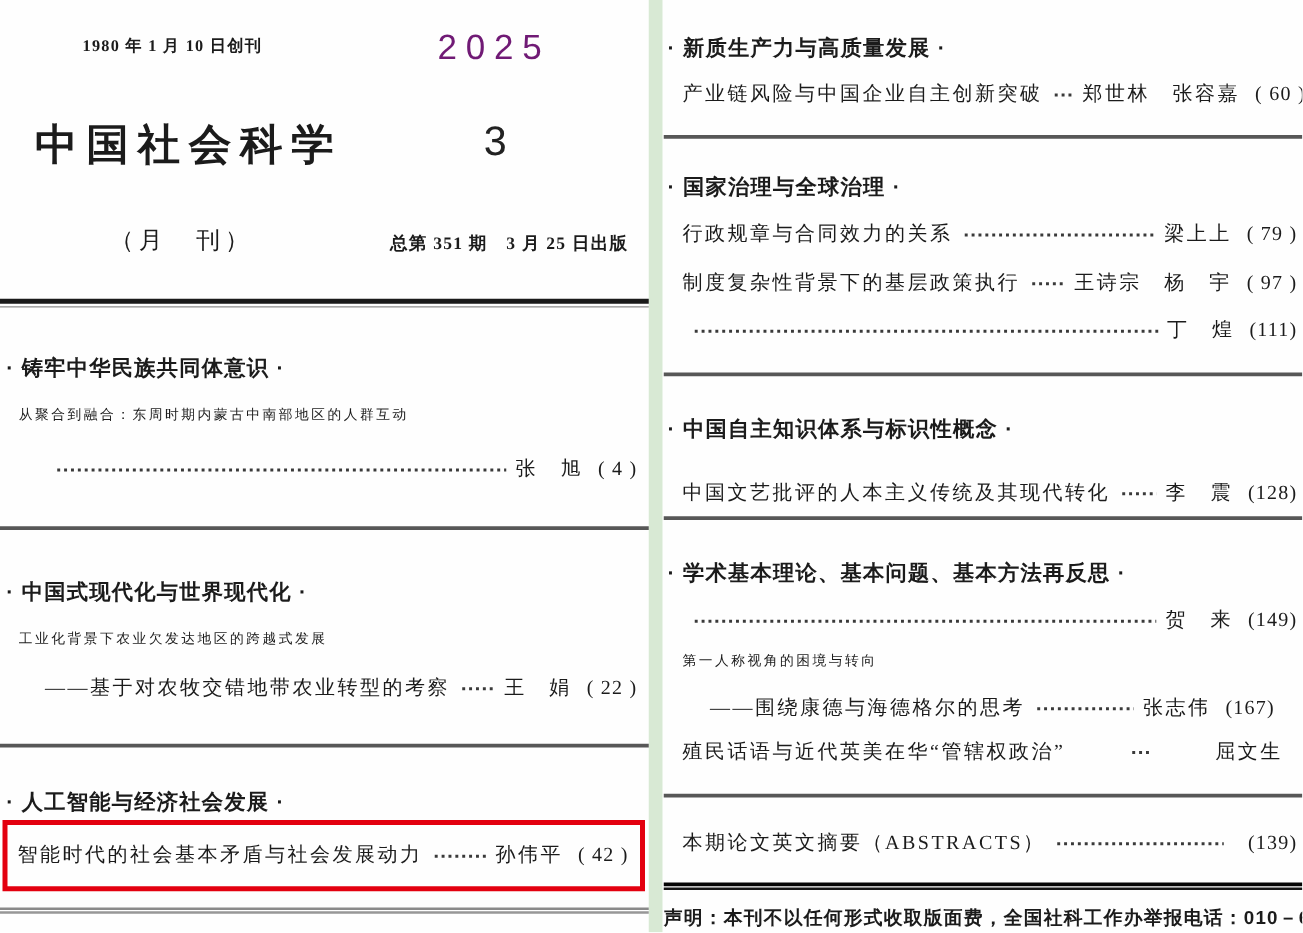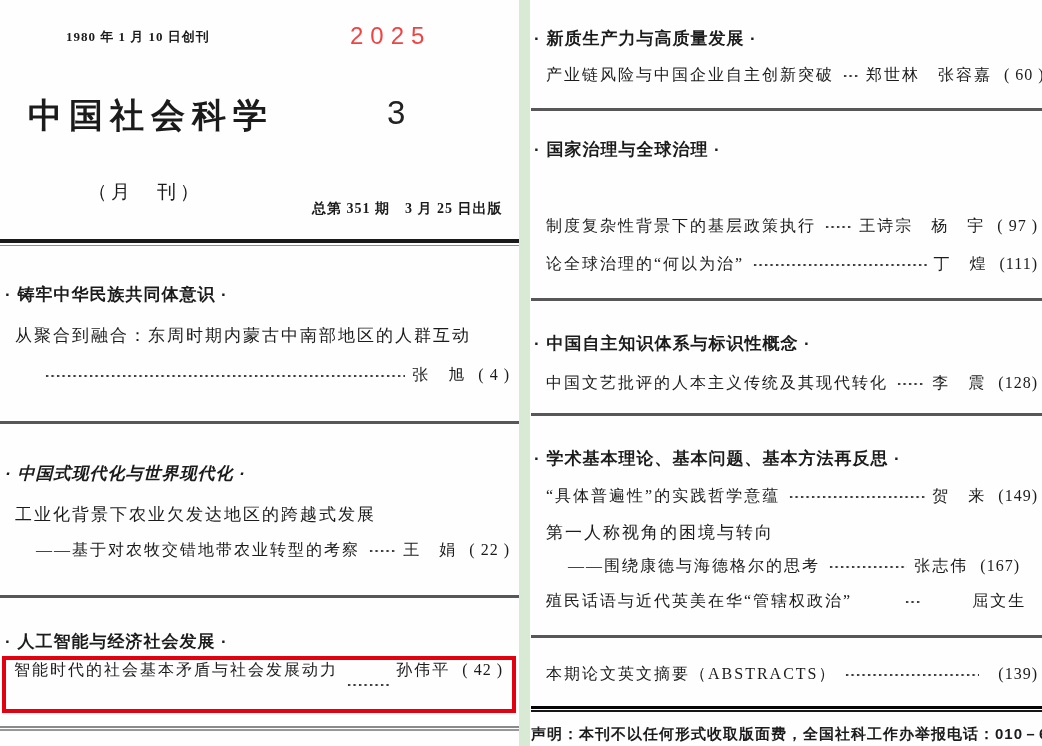--- a/index.html
+++ b/index.html
@@ -9,80 +9,80 @@
     overflow:hidden;
   }
   .divider{position:absolute;left:519px;top:0;width:11px;height:746px;background:#d8e9d4;}
   .col{position:absolute;top:0;}
   .col-left{left:0;width:519px;height:746px;}
   .col-right{left:530px;width:512px;height:582px;}
   .abs{position:absolute;white-space:nowrap;}
 
   
   .founded{font-size:13px;font-weight:bold;letter-spacing:1px;}
-  .year{font-family:"Liberation Sans","DejaVu Sans",sans-serif;font-size:24px;letter-spacing:7px;color:#ef4444;}
+  .year{font-family:"Liberation Sans","DejaVu Sans",sans-serif;font-size:28px;letter-spacing:7px;color:#701a75;}
   .jtitle{font-size:34px;font-weight:bold;letter-spacing:7px;}
   .inum{font-family:"Liberation Sans","DejaVu Sans",sans-serif;font-size:33px;color:#222;}
   .freq{font-size:19px;letter-spacing:4px;}
   .iinfo{font-size:14px;font-weight:bold;letter-spacing:1px;}
 
   
   .rule-double-dark{height:2px;border-top:4px solid #1a1a1a;border-bottom:1px solid #8d8d8d;}
   .rule-single{height:3px;background:#575757;}
   .rule-double-gray{height:1px;border-top:2px solid #8a8a8a;border-bottom:2px solid #979797;}
   .rule-thick-black{height:1px;border-top:3px solid #050505;border-bottom:2px solid #161616;}
 
   
   .sec-h{font-family:"Liberation Sans","DejaVu Sans",sans-serif;font-size:17px;font-weight:bold;letter-spacing:1px;}
-  .art{font-size:17px;letter-spacing:2px;}
+  .art{font-size:11px;letter-spacing:2px;}
   .row{display:flex;align-items:baseline;font-size:16px;letter-spacing:2px;}
   .row .t{flex:0 0 auto;}
   .leader{flex:1 1 auto;min-width:16px;height:4px;align-self:center;margin:0 7px 0 9px;
     background-image:radial-gradient(circle at 2px 2px,#3a3a3a 1.15px,rgba(0,0,0,0) 1.5px);
     background-size:5.5px 4px;background-repeat:repeat-x;background-position:left center;}
   .author{flex:0 0 auto;letter-spacing:2px;}
   .pageno{flex:0 0 auto;margin-left:12px;letter-spacing:1px;}
 
   .hl-box{position:absolute;left:2px;top:656px;width:506px;height:49px;border:4px solid #e3000f;
-    display:flex;}
+    display:flex;align-items:center;}
   .hl-box .row{width:100%;padding:0 9px 0 8px;}
 
   .footer{font-family:"Liberation Sans","DejaVu Sans",sans-serif;font-size:15px;font-weight:bold;letter-spacing:1px;}
 </style>
 </head>
 <body>
 
 <div class="page">
 
   <div class="divider"></div>
 
   <div class="col col-left">
 
     <div class="abs founded" style="left:66px;top:28px;">1980 年 1 月 10 日创刊</div>
     <div class="abs year" style="left:350px;top:22px;">2025</div>
 
     <div class="abs jtitle" style="left:28px;top:93px;">中国社会科学</div>
     <div class="abs inum" style="left:387px;top:94px;">3</div>
 
     <div class="abs freq" style="left:88px;top:179px;">（月　刊）</div>
-    <div class="abs iinfo" style="left:312px;top:200px;">总第 351 期　3 月 25 日出版</div>
+    <div class="abs iinfo" style="left:312px;top:186px;">总第 351 期　3 月 25 日出版</div>
 
     <div class="abs rule-double-dark" style="left:0;top:239px;width:519px;"></div>
 
     <div class="abs sec-h" style="left:5px;top:283px;">· 铸牢中华民族共同体意识 ·</div>
     <div class="abs art" style="left:15px;top:324px;">从聚合到融合：东周时期内蒙古中南部地区的人群互动</div>
     <div class="abs row" style="left:36px;right:9px;top:365px;">
       <span class="leader"></span>
       <span class="author">张　旭</span>
       <span class="pageno">( 4 )</span>
     </div>
 
     <div class="abs rule-single" style="left:0;top:421px;width:519px;"></div>
 
-    <div class="abs sec-h" style="left:5px;top:462px;font-style:italic;">· 中国式现代化与世界现代化 ·</div>
+    <div class="abs sec-h" style="left:5px;top:462px;">· 中国式现代化与世界现代化 ·</div>
     <div class="abs art" style="left:15px;top:503px;">工业化背景下农业欠发达地区的跨越式发展</div>
     <div class="abs row" style="left:36px;right:9px;top:540px;">
       <span class="t">——基于对农牧交错地带农业转型的考察</span>
       <span class="leader"></span>
       <span class="author">王　娟</span>
       <span class="pageno">( 22 )</span>
     </div>
 
     <div class="abs rule-single" style="left:0;top:595px;width:519px;"></div>
 
@@ -105,48 +105,52 @@
     <div class="abs row" style="left:16px;right:4px;top:65px;">
       <span class="t">产业链风险与中国企业自主创新突破</span>
       <span class="leader"></span>
       <span class="author">郑世林　张容嘉</span>
       <span class="pageno">( 60 )</span>
     </div>
 
     <div class="abs rule-single" style="left:1px;top:108px;width:511px;"></div>
 
     <div class="abs sec-h" style="left:4px;top:138px;">· 国家治理与全球治理 ·</div>
+    <div class="abs row" style="left:16px;right:4px;top:177px;">
+      <span class="t">行政规章与合同效力的关系</span>
+      <span class="leader"></span>
+      <span class="author">梁上上</span>
+      <span class="pageno">( 79 )</span>
+    </div>
     <div class="abs row" style="left:16px;right:4px;top:216px;">
       <span class="t">制度复杂性背景下的基层政策执行</span>
       <span class="leader"></span>
       <span class="author">王诗宗　杨　宇</span>
       <span class="pageno">( 97 )</span>
     </div>
     <div class="abs row" style="left:16px;right:4px;top:254px;">
-      <span class="t">论全球治理的“何以为治”</span>
       <span class="leader"></span>
       <span class="author">丁　煌</span>
       <span class="pageno">(111)</span>
     </div>
 
     <div class="abs rule-single" style="left:1px;top:298px;width:511px;"></div>
 
     <div class="abs sec-h" style="left:4px;top:332px;">· 中国自主知识体系与标识性概念 ·</div>
-    <div class="abs row" style="left:16px;right:4px;top:373px;">
+    <div class="abs row" style="left:16px;right:4px;top:384px;">
       <span class="t">中国文艺批评的人本主义传统及其现代转化</span>
       <span class="leader"></span>
       <span class="author">李　震</span>
       <span class="pageno">(128)</span>
     </div>
 
     <div class="abs rule-single" style="left:1px;top:413px;width:511px;"></div>
 
     <div class="abs sec-h" style="left:4px;top:447px;">· 学术基本理论、基本问题、基本方法再反思 ·</div>
     <div class="abs row" style="left:16px;right:4px;top:486px;">
-      <span class="t">“具体普遍性”的实践哲学意蕴</span>
       <span class="leader"></span>
       <span class="author">贺　来</span>
       <span class="pageno">(149)</span>
     </div>
     <div class="abs art" style="left:16px;top:521px;">第一人称视角的困境与转向</div>
     <div class="abs row" style="left:38px;right:22px;top:556px;">
       <span class="t">——围绕康德与海德格尔的思考</span>
       <span class="leader"></span>
       <span class="author">张志伟</span>
       <span class="pageno">(167)</span>

